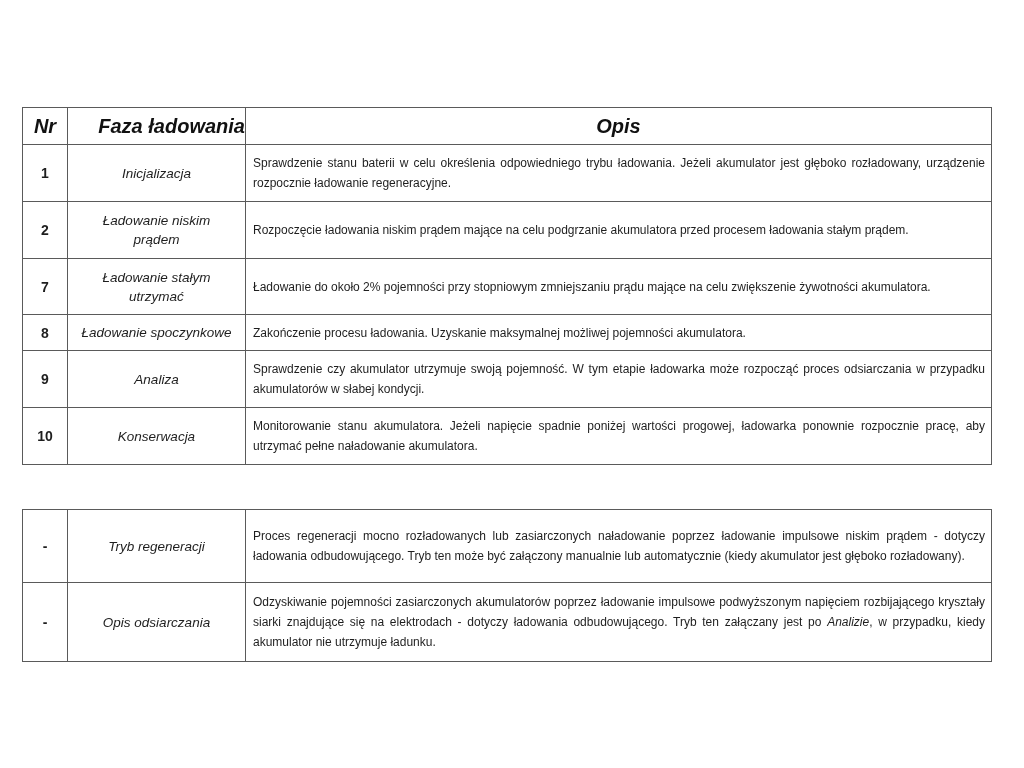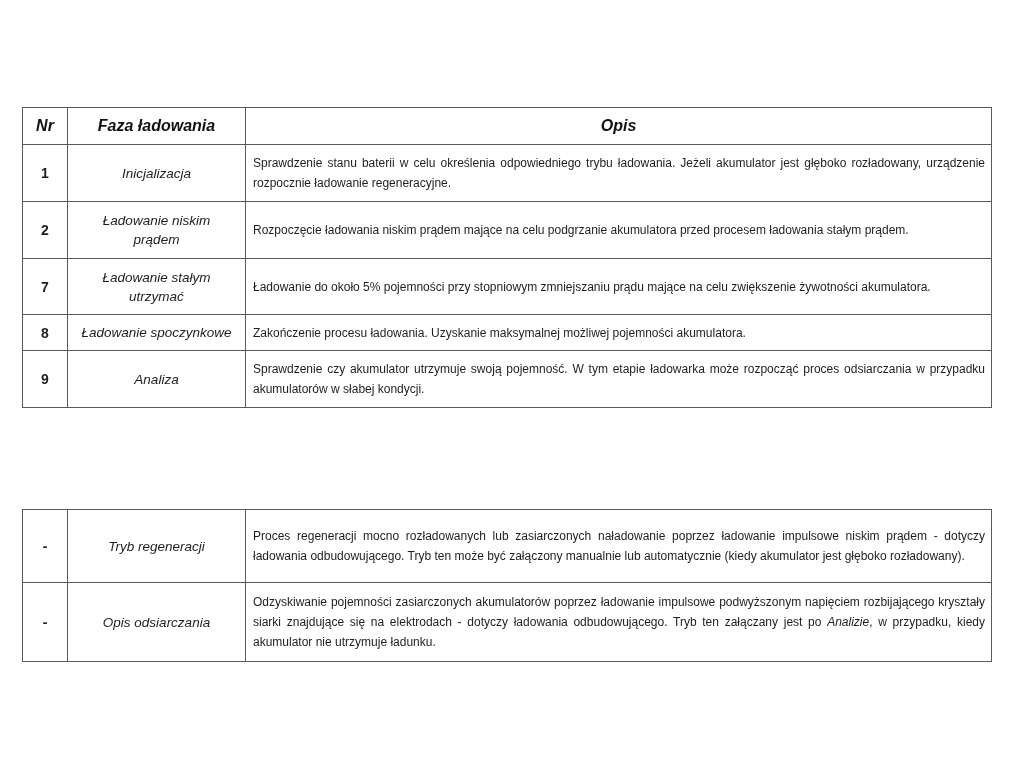--- a/index.html
+++ b/index.html
@@ -28,26 +28,26 @@
       border: 1.5px solid #5a5a5a;
       padding: 0;
       vertical-align: middle;
     }
     .col-nr { width: 45px; }
     .col-phase { width: 178px; }
     .col-desc { width: auto; }
     .tbl th {
       font-weight: bold;
       font-style: italic;
-      font-size: 16px;
+      font-size: 20px;
       height: 36px;
       color: #111;
     }
     .tbl th.h-nr { text-align: center; }
-    .tbl th.h-phase { text-align: center; }
+    .tbl th.h-phase { text-align: right; }
     .tbl th.h-desc { text-align: center; font-style: italic; }
     .nr {
       text-align: center;
       font-weight: bold;
       font-size: 14px;
     }
     .phase {
       text-align: center;
       font-style: italic;
       font-size: 13.5px;
@@ -99,35 +99,42 @@
         <span class="phase-line">prądem</span>
       </td>
       <td class="desc">Rozpoczęcie ładowania niskim prądem mające na celu podgrzanie akumulatora  przed procesem ładowania stałym prądem.</td>
     </tr>
     <tr class="h51">
       <td class="nr">7</td>
       <td class="phase">
         <span class="phase-line">Ładowanie stałym</span>
         <span class="phase-line">utrzymać</span>
       </td>
-      <td class="desc">Ładowanie do około 5% pojemności przy stopniowym zmniejszaniu prądu mające na celu zwiększenie żywotności akumulatora.</td>
+      <td class="desc">Ładowanie do około 2% pojemności przy stopniowym zmniejszaniu prądu mające na celu zwiększenie żywotności akumulatora.</td>
     </tr>
     <tr class="h31">
       <td class="nr">8</td>
       <td class="phase">
         <span class="phase-line">Ładowanie spoczynkowe</span>
       </td>
       <td class="desc">Zakończenie procesu ładowania. Uzyskanie maksymalnej możliwej pojemności akumulatora.</td>
     </tr>
     <tr class="h50">
       <td class="nr">9</td>
       <td class="phase">
         <span class="phase-line">Analiza</span>
       </td>
       <td class="desc">Sprawdzenie czy akumulator utrzymuje swoją pojemność. W tym etapie ładowarka może rozpocząć proces odsiarczania w przypadku akumulatorów w słabej kondycji.</td>
+    </tr>
+    <tr class="h50">
+      <td class="nr">10</td>
+      <td class="phase">
+        <span class="phase-line">Konserwacja</span>
+      </td>
+      <td class="desc">Monitorowanie stanu akumulatora. Jeżeli napięcie spadnie poniżej wartości progowej, ładowarka ponownie rozpocznie pracę, aby utrzymać pełne naładowanie akumulatora.</td>
     </tr>
   </tbody>
 </table>
 
 <table class="tbl" id="table-modes">
   <colgroup>
     <col class="col-nr">
     <col class="col-phase">
     <col class="col-desc">
   </colgroup>

